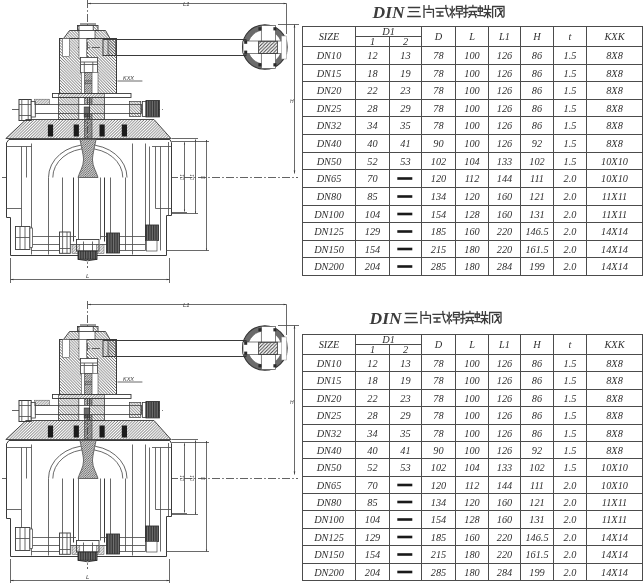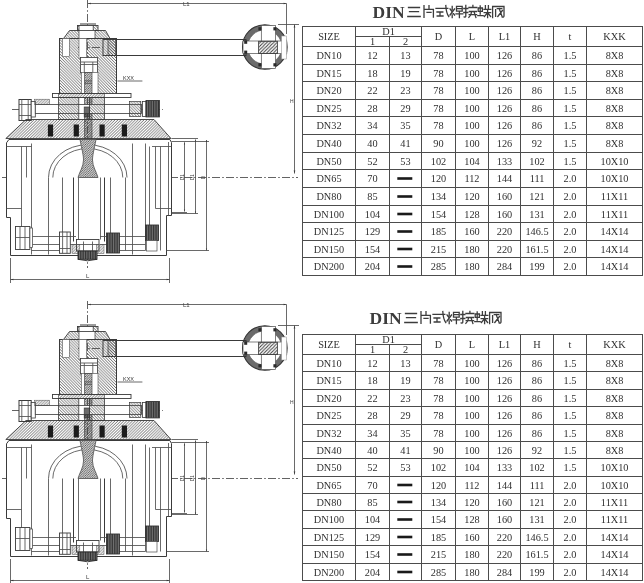--- a/index.html
+++ b/index.html
@@ -1,15 +1,15 @@
 <!DOCTYPE html>
 <html><head><meta charset="utf-8">
 <style>
 html,body{margin:0;padding:0;background:#fff;}
-#page{position:relative;width:644px;height:583px;background:#fff;overflow:hidden;}
+#page{position:relative;width:644px;height:583px;background:#fff;overflow:hidden;font-style:italic;}
 </style></head>
 <body>
 <div id="page">
 <svg width="644" height="583" viewBox="0 0 644 583">
 <defs>
 <pattern id="hA" width="2.9" height="2.9" patternUnits="userSpaceOnUse">
  <path d="M-0.72,0.72 L0.72,-0.72 M0,2.9 L2.9,0 M2.18,3.62 L3.62,2.18" stroke="#464646" stroke-width="0.8" fill="none"></path>
 </pattern>
 <pattern id="hB" width="2.9" height="2.9" patternUnits="userSpaceOnUse">
  <path d="M-0.72,2.18 L0.72,3.62 M0,0 L2.9,2.9 M2.18,-0.72 L3.62,0.72" stroke="#464646" stroke-width="0.8" fill="none"></path>

